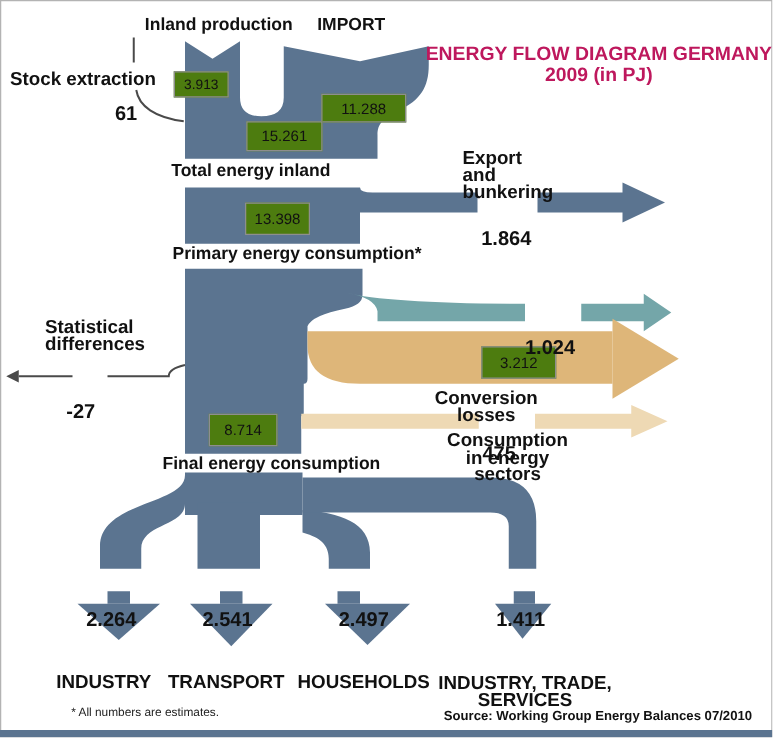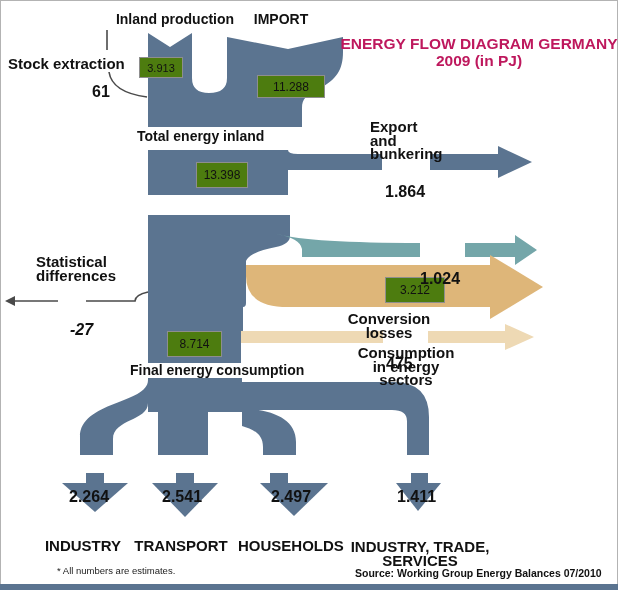--- a/index.html
+++ b/index.html
@@ -79,37 +79,39 @@
   </svg>
 
   <div class="title-line" style="top:35px;">ENERGY FLOW DIAGRAM GERMANY</div>
   <div class="title-line" style="top:52px;">2009 (in PJ)</div>
 
   <div class="lbl lbl11 ctr" style="left:115px;top:13px;width:120px;">Inland production</div>
   <div class="lbl lbl11 ctr" style="left:241px;top:13px;width:80px;">IMPORT</div>
   <div class="lbl" style="left:8px;top:57px;">Stock extraction</div>
 
   <div class="lbl lbl11" style="left:137px;top:130px;">Total energy inland</div>
+  <div class="lbl lbl11" style="left:138px;top:196px;">Primary energy consumption*</div>
   <div class="lbl" style="left:370px;top:120px;width:66px;">Export and bunkering</div>
   <div class="lbl ctr" style="left:329px;top:312px;width:120px;">Conversion losses</div>
   <div class="lbl ctr" style="left:351px;top:346px;width:110px;">Consumption in energy sectors</div>
   <div class="lbl" style="left:36px;top:255px;width:72px;">Statistical differences</div>
   <div class="lbl lbl11" style="left:130px;top:364px;">Final energy consumption</div>
 
   <div class="vbox" style="left:139px;top:57px;width:44px;height:21px;font-size:11px;">3.913</div>
   <div class="vbox" style="left:257px;top:57px;width:68px;height:23px;margin-top:18px;">11.288</div>
+  <div class="vbox" style="left:197px;top:97px;width:61px;height:24px;">15.261</div>
   <div class="vbox" style="left:196px;top:162px;width:52px;height:26px;">13.398</div>
   <div class="vbox" style="left:385px;top:277px;width:60px;height:26px;">3.212</div>
   <div class="vbox" style="left:167px;top:331px;width:55px;height:26px;">8.714</div>
 
   <div class="num" style="left:92px;top:57px;width:28px;">61</div>
   <div class="num" style="left:385px;top:157px;width:44px;">1.864</div>
   <div class="num" style="left:420px;top:244px;width:44px;">1.024</div>
   <div class="num" style="left:386px;top:329px;width:40px;">475</div>
-  <div class="num" style="left:70px;top:295px;width:40px;font-style:italic;">-27</div>
+  <div class="num" style="left:53px;top:295px;width:40px;">-27</div>
   <div class="num" style="left:69px;top:462px;width:44px;">2.264</div>
   <div class="num" style="left:162px;top:462px;width:44px;">2.541</div>
   <div class="num" style="left:271px;top:462px;width:44px;">2.497</div>
   <div class="num" style="left:397px;top:462px;width:44px;">1.411</div>
 
   <div class="lbl ctr" style="left:33px;top:539px;width:100px;">INDUSTRY</div>
   <div class="lbl ctr" style="left:131px;top:539px;width:100px;">TRANSPORT</div>
   <div class="lbl ctr" style="left:238px;top:539px;width:100px;">HOUSEHOLDS</div>
   <div class="lbl ctr" style="left:330px;top:540px;width:180px;">INDUSTRY, TRADE, SERVICES</div>
 

